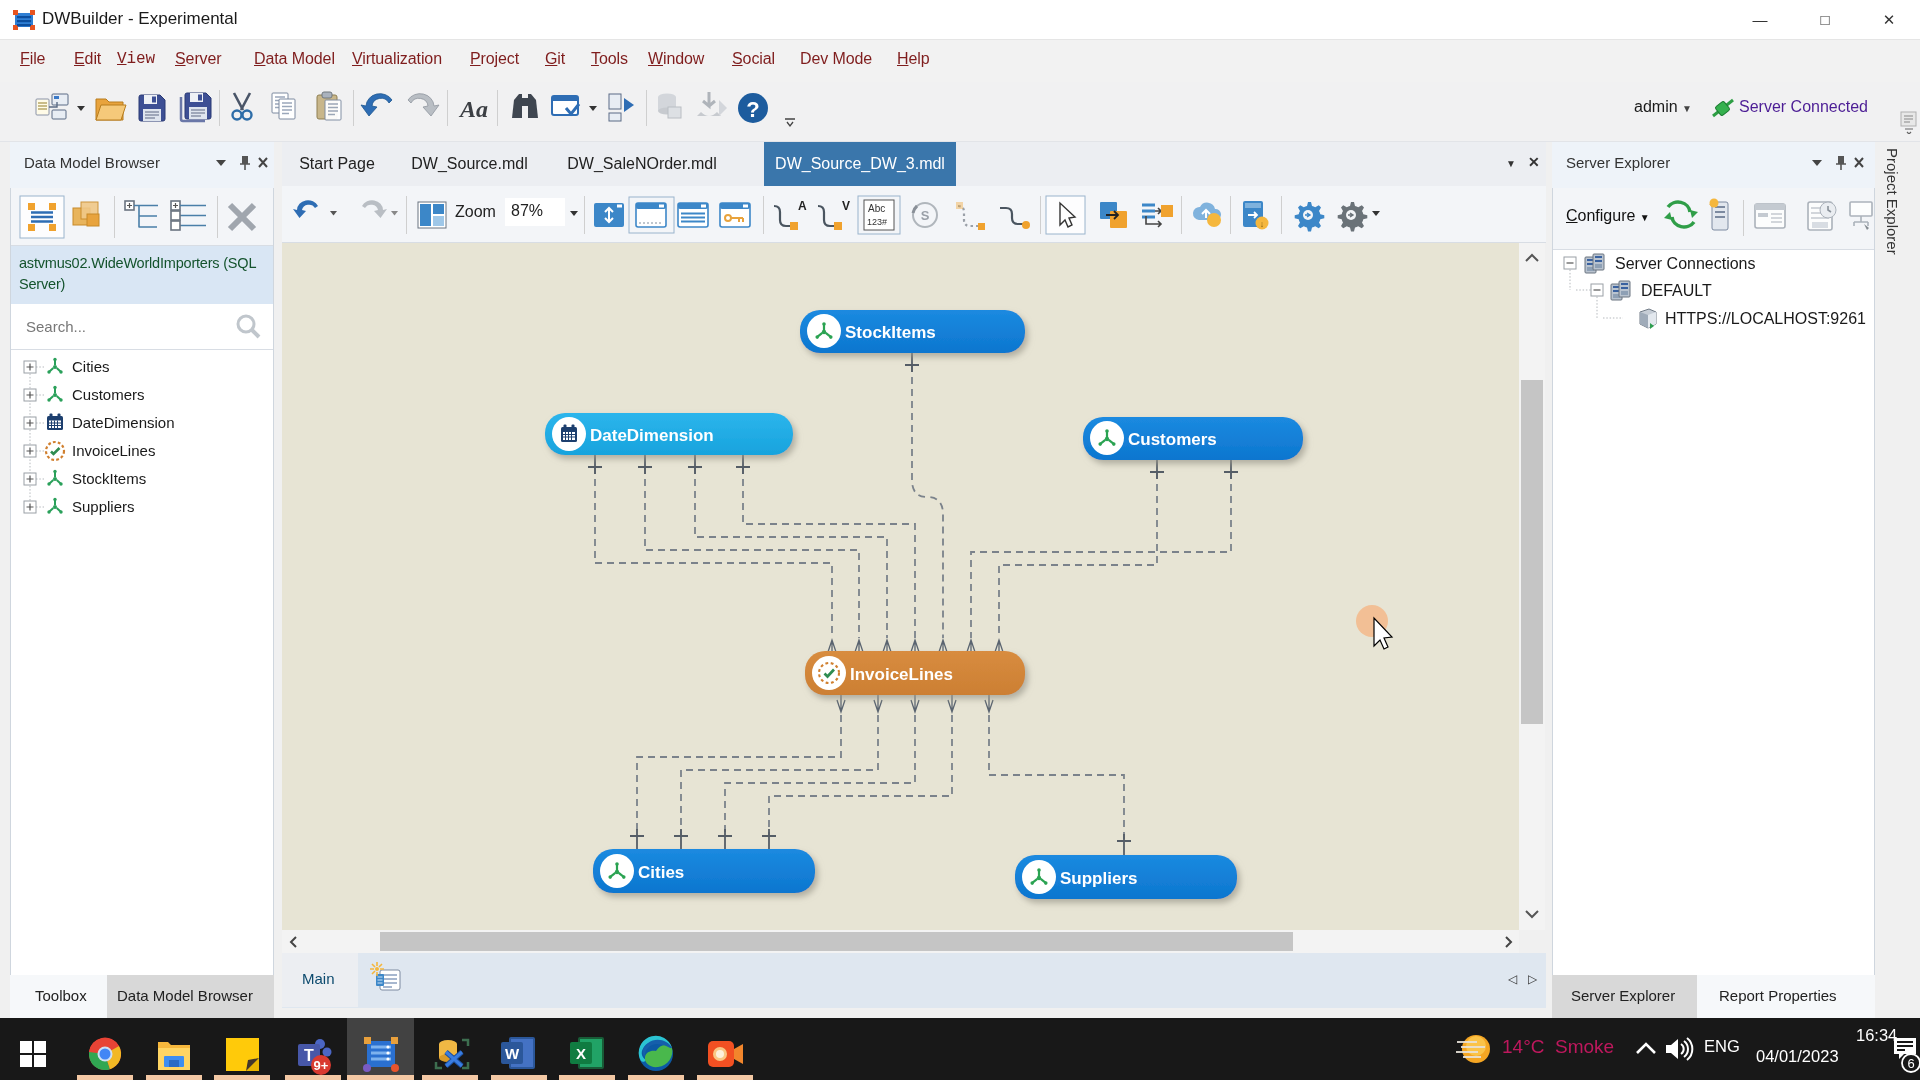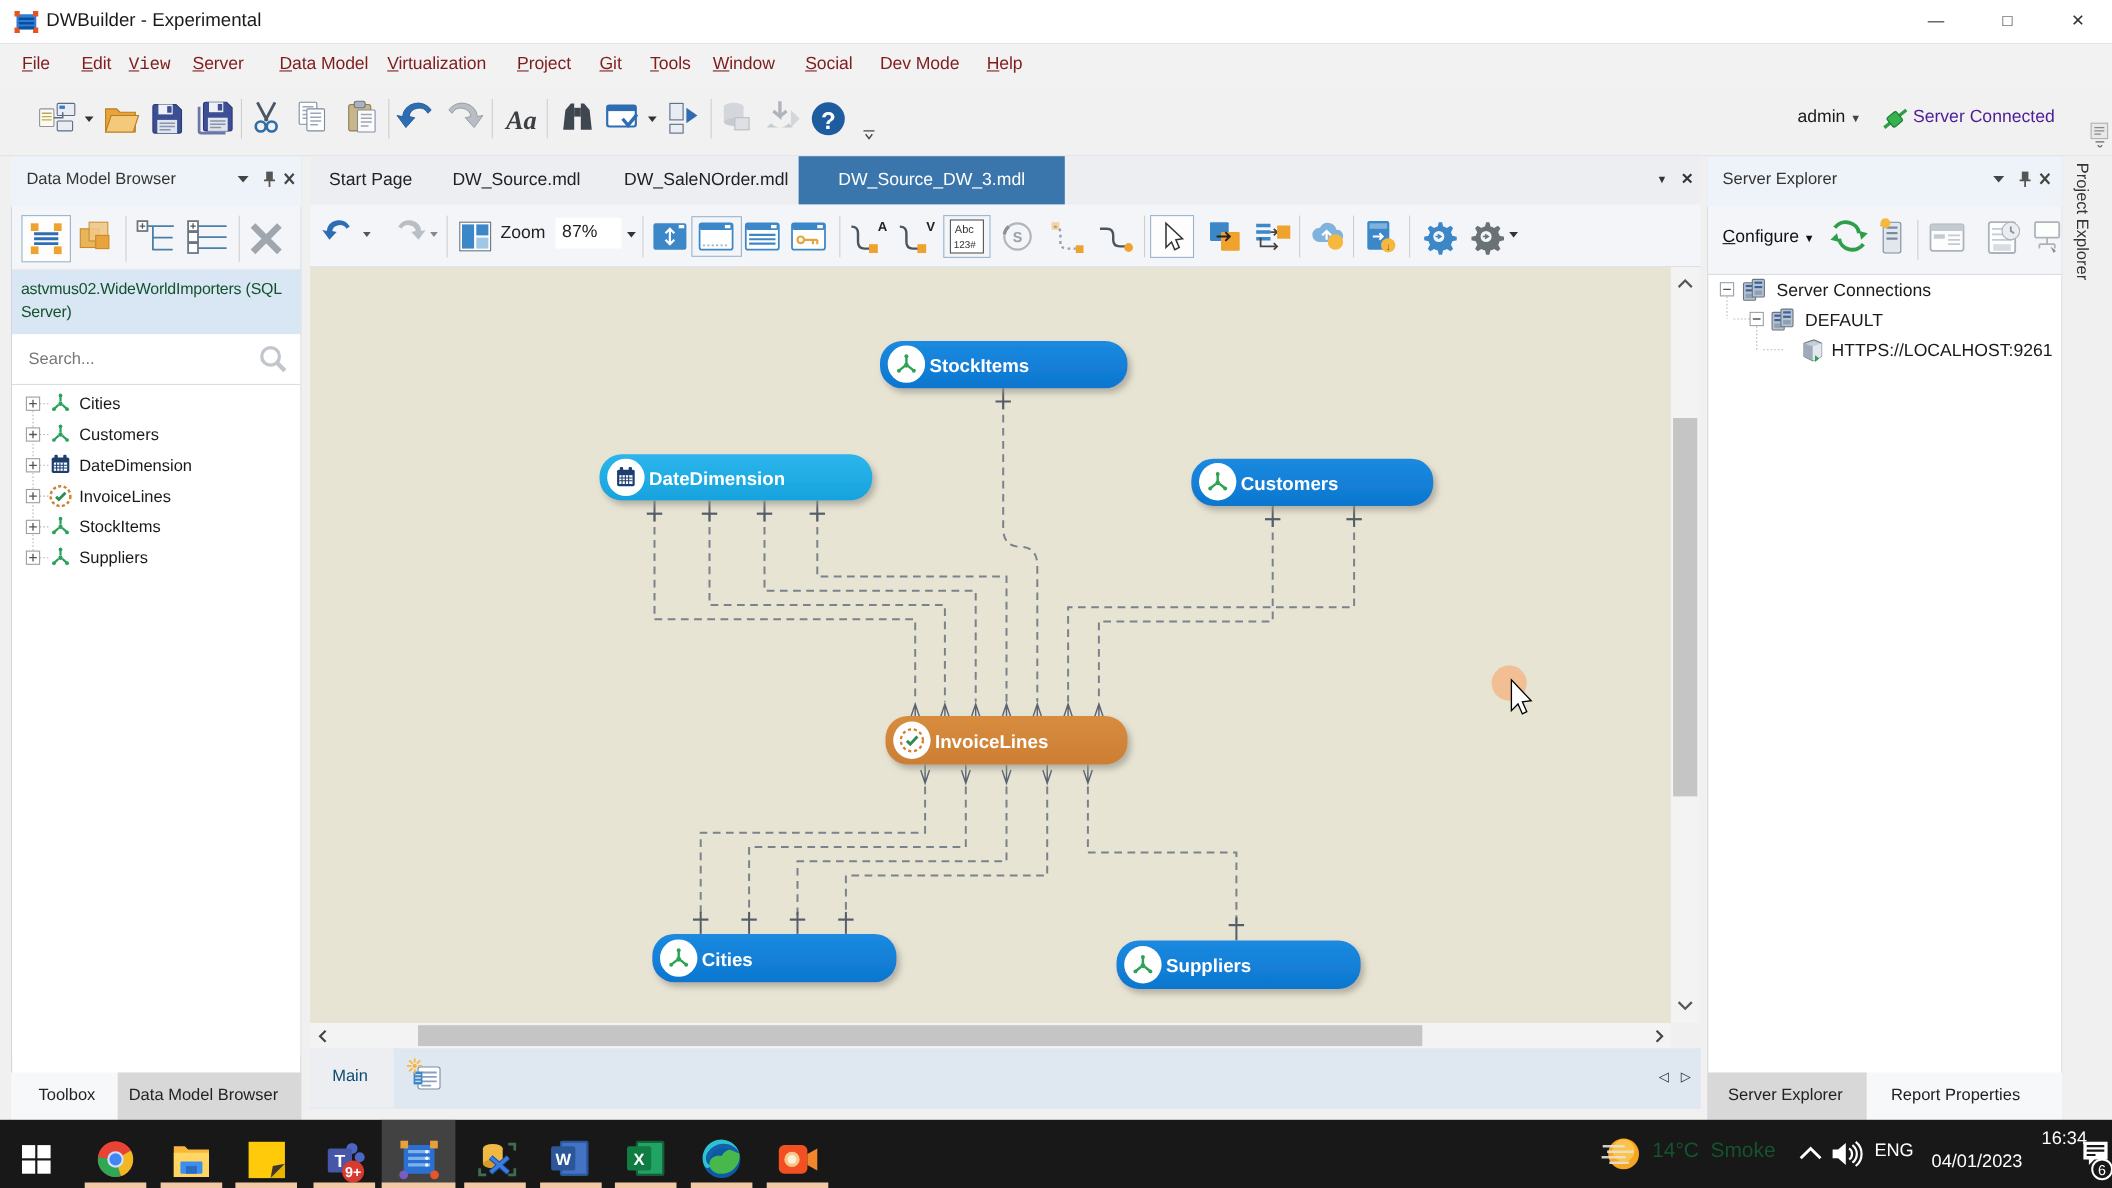--- a/index.html
+++ b/index.html
@@ -278,21 +278,21 @@
 
 <div class="abs" style="left:10px;top:975px;width:264px;height:43px;background:#f6f8fa;"></div>
 <div class="abs" style="left:107px;top:975px;width:167px;height:43px;background:#d8d8d8;"></div>
 <div class="abs" style="left:35px;top:987px;font-size:15px;color:#222;">Toolbox</div>
 <div class="abs" style="left:117px;top:987px;font-size:15px;color:#222;">Data Model Browser</div>
 
 <div class="abs tabs"></div>
 <div class="abs tab" style="left:282px;width:110px;">Start Page</div>
 <div class="abs tab" style="left:392px;width:155px;">DW_Source.mdl</div>
 <div class="abs tab" style="left:547px;width:190px;">DW_SaleNOrder.mdl</div>
-<div class="abs tab tababt" style="left:726px;width:242px;">DW_Source_DW_3.mdl</div>
+<div class="abs tab tababt" style="left:764px;width:192px;">DW_Source_DW_3.mdl</div>
 <div class="abs" style="left:1506px;top:158px;font-size:10px;color:#333;">▼</div>
 <div class="abs" style="left:1528px;top:154px;font-size:14px;color:#333;font-weight:bold;">✕</div>
 
 <div class="abs ctoolbar"></div>
 <div class="abs" style="left:455px;top:203px;font-size:16px;color:#222;">Zoom</div>
 <div class="abs" style="left:505px;top:198px;width:60px;height:28px;background:#fff;font-size:16px;color:#222;padding:4px 0 0 6px;">87%</div>
 <svg class="abs" style="left:0;top:186px" width="1546" height="57" viewBox="0 0 1546 57">
 <defs>
 <g id="elbow">
         <path d="M0,8 q6,0 6,6 v8 q0,6 6,6 h8" fill="none" stroke="#4a5560" stroke-width="2.2"></path>
@@ -780,21 +780,21 @@
 <div class="abs underline" style="left:559px;width:56px;"></div>
 <div class="abs underline" style="left:628px;width:56px;"></div>
 <div class="abs underline" style="left:697px;width:56px;"></div>
 <svg class="abs" style="left:1455px;top:1032px" width="40" height="36" viewBox="0 0 40 36">
 <circle cx="21" cy="17" r="14" fill="#f5a623"></circle>
 <circle cx="21" cy="14" r="10" fill="#fbc348"></circle>
 <g stroke="#e8e2d8" stroke-width="2.2" opacity="0.9">
       <path d="M2,10 h20 M6,15 h24 M1,20 h22 M8,25 h18"></path>
     </g>
 </svg>
-<div class="abs" style="left:1502px;top:1036px;font-size:19px;color:#14532d;">14°C&nbsp; Smoke</div>
+<div class="abs" style="left:1502px;top:1036px;font-size:19px;color:#be185d;">14°C&nbsp; Smoke</div>
 <svg class="abs" style="left:1634px;top:1040px" width="26" height="18" viewBox="0 0 26 18">
 <path d="M3,13 l9,-9 l9,9" fill="none" stroke="#fff" stroke-width="2.6"></path>
 </svg>
 <svg class="abs" style="left:1664px;top:1036px" width="30" height="26" viewBox="0 0 30 26">
 <path d="M2,9 h5 l7,-6 v20 l-7,-6 h-5 z" fill="#fff"></path>
 <path d="M17,8 a6,6 0 0 1 0,10 M20,5 a10,10 0 0 1 0,16 M23,2 a14,14 0 0 1 0,22" fill="none" stroke="#fff" stroke-width="2"></path>
 </svg>
 <div class="abs" style="left:1704px;top:1037px;font-size:16.5px;color:#fff;">ENG</div>
 <div class="abs" style="left:1856px;top:1026px;font-size:16.5px;color:#fff;">16:34</div>
 <div class="abs" style="left:1756px;top:1047px;font-size:16.5px;color:#fff;">04/01/2023</div>

